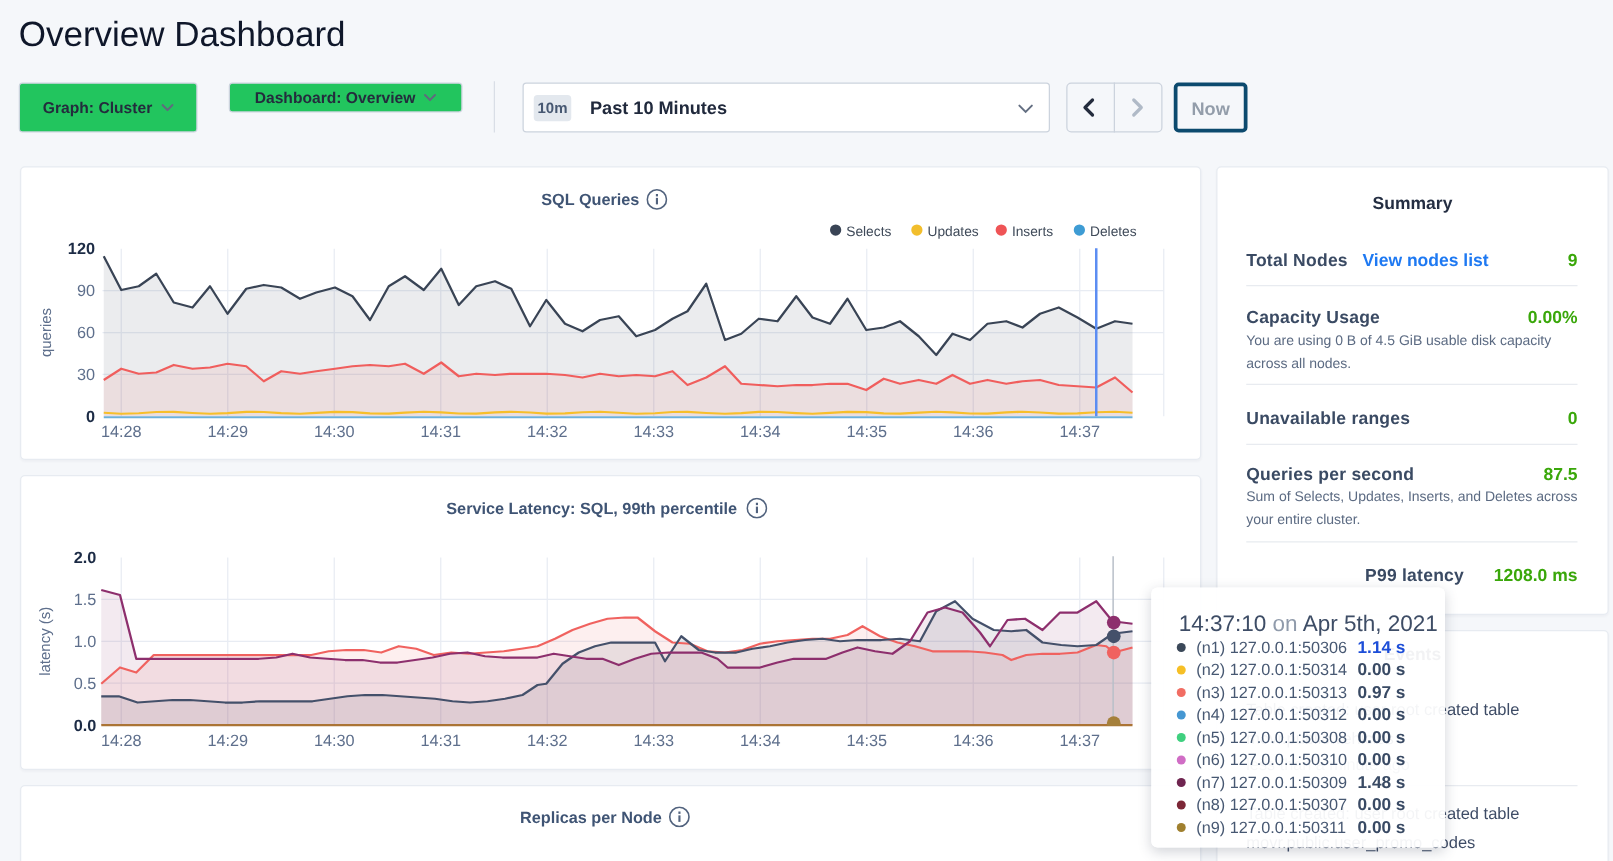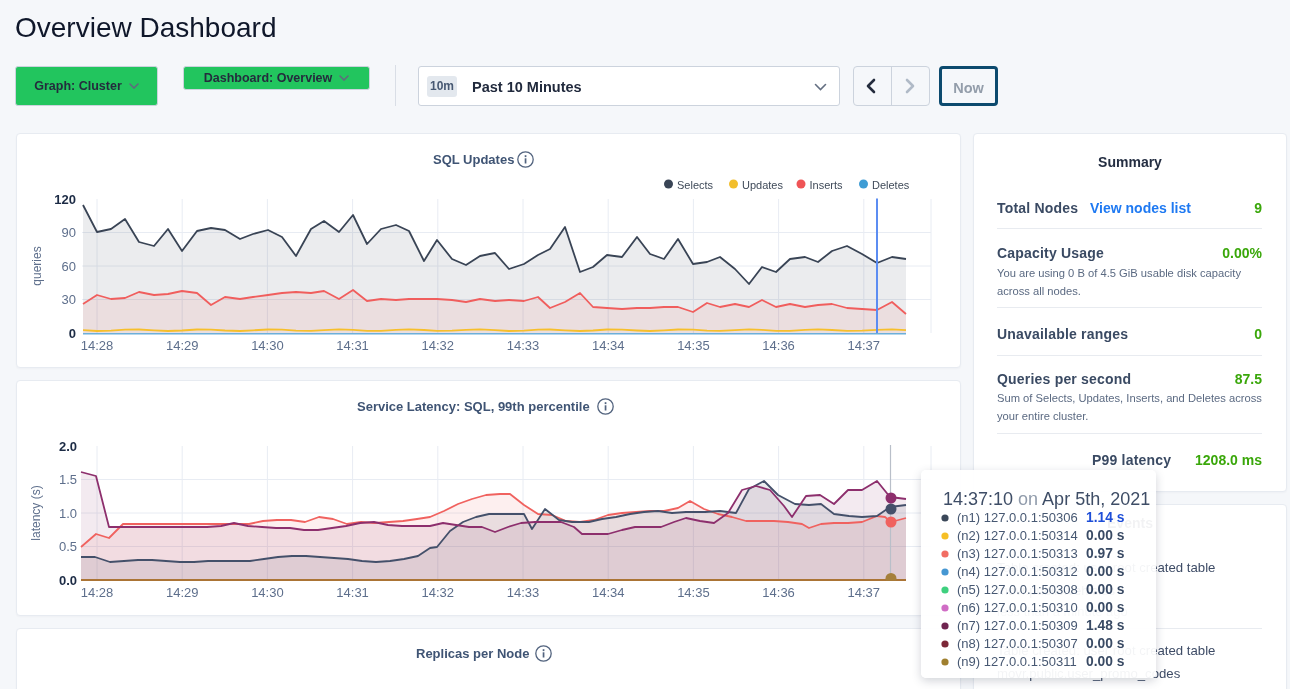--- a/index.html
+++ b/index.html
@@ -79,21 +79,21 @@
 <text x="25" y="133" text-anchor="middle" font-size="12" fill="#5e6f8c" transform="rotate(-90 25 133)">queries</text>
 <circle cx="652.5" cy="51" r="4.5" fill="#394455"></circle>
 <text x="661.0" y="55.5" font-size="11" fill="#3f4a59">Selects</text>
 <circle cx="717.5" cy="51" r="4.5" fill="#f2be2c"></circle>
 <text x="726.0" y="55.5" font-size="11" fill="#3f4a59">Updates</text>
 <circle cx="785" cy="51" r="4.5" fill="#ef5456"></circle>
 <text x="793.5" y="55.5" font-size="11" fill="#3f4a59">Inserts</text>
 <circle cx="847.5" cy="51" r="4.5" fill="#3e9cd4"></circle>
 <text x="856.0" y="55.5" font-size="11" fill="#3f4a59">Deletes</text>
 </svg>
-<div class="ctitle" style="left:433px;top:152px;">SQL Updates</div>
+<div class="ctitle" style="left:433px;top:152px;">SQL Queries</div>
 <svg class="abs" style="left:517px;top:151px;" width="17" height="17" viewBox="0 0 17 17">
     <circle cx="8.5" cy="8.5" r="7.7" fill="none" stroke="#52637e" stroke-width="1.3"></circle>
     <rect x="7.7" y="7.3" width="1.7" height="5.2" fill="#52637e"></rect>
     <rect x="7.7" y="4.2" width="1.7" height="1.9" fill="#52637e"></rect>
   </svg>
 <div class="card" style="left:16px;top:380px;width:945px;height:236px;"></div>
 <svg class="abs" style="left:16px;top:380px;" width="943" height="234" viewBox="0 0 943 234">
 <defs>
       <clipPath id="oliveclip">
         <rect x="0" y="0" width="943" height="200.5"></rect>

